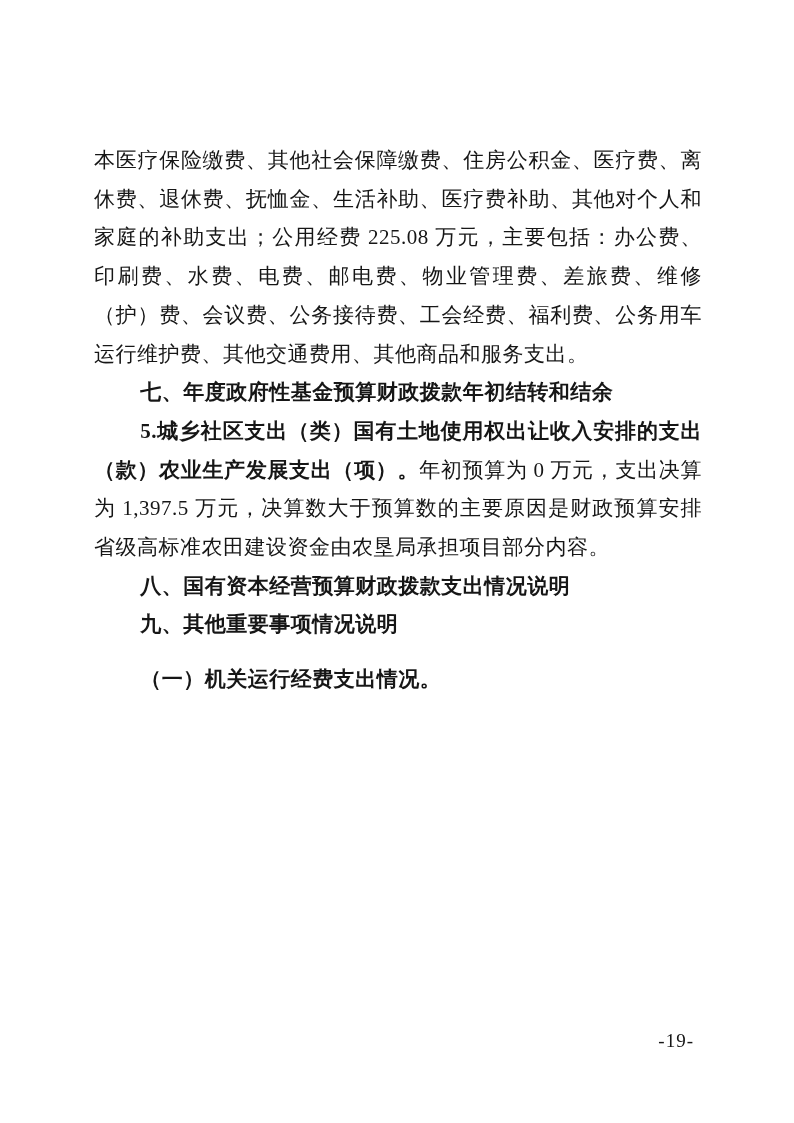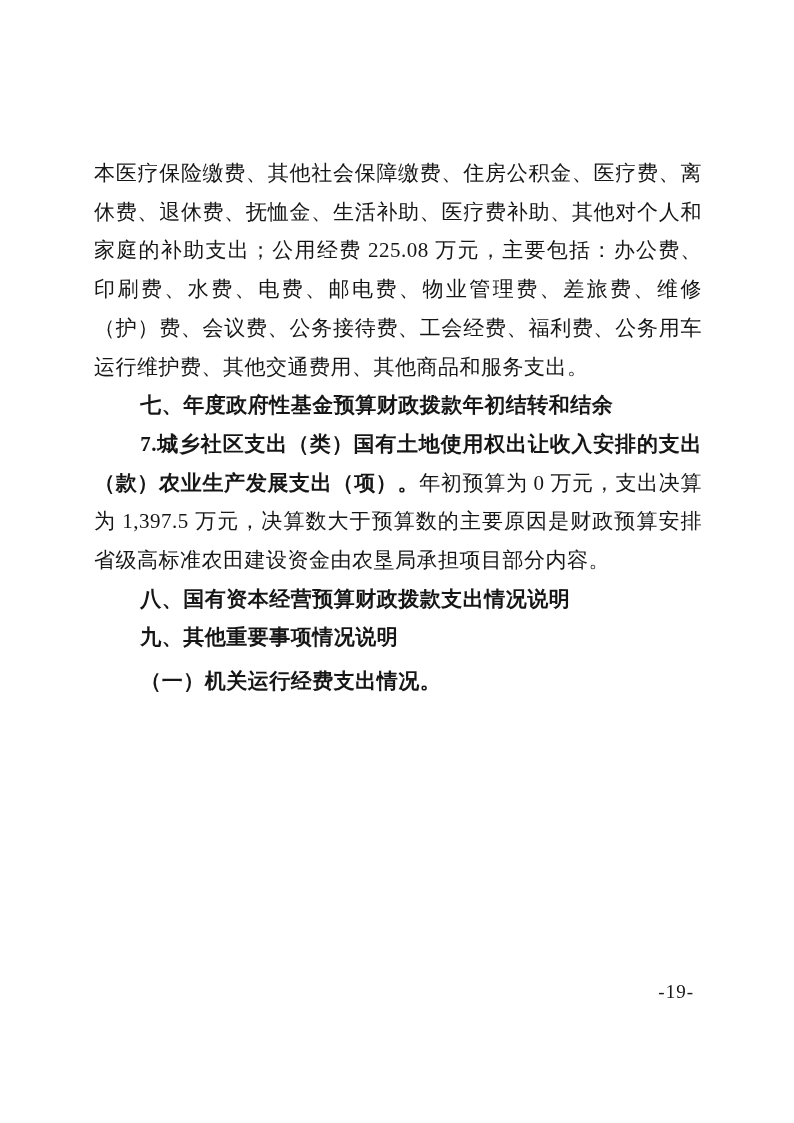--- a/index.html
+++ b/index.html
@@ -10,54 +10,54 @@
     height: 1123px;
     margin: 0 auto;
     background: #ffffff;
     overflow: hidden;
     color: #161616;
     font-family: "Liberation Serif", serif;
   }
   .doc-body {
     position: absolute;
     left: 94px;
-    top: 154px;
+    top: 141px;
     width: 608px;
   }
   .para {
     font-size: 21px;
     line-height: 38.7px;
     text-align: justify;
     letter-spacing: 0.5px;
     word-break: normal;
   }
   .para.indent { text-indent: 2.2em; }
   .run-bold { font-weight: bold; }
   
   .para.heading .run-bold { font-family: "Liberation Sans", sans-serif; }
   
   .para.subheading .run-bold { font-family: "Liberation Serif", serif; }
   .footer {
     position: absolute;
-    top: 981px;
+    top: 1030px;
     right: 100px;
     font-size: 19px;
     letter-spacing: 1px;
     font-family: "Liberation Serif", serif;
     color: #161616;
   }
 </style>
 </head>
 <body>
 
 <div class="page">
   <div class="doc-body">
       <p class="para body"><span class="run-normal">本医疗保险缴费、其他社会保障缴费、住房公积金、医疗费、离休费、退休费、抚恤金、生活补助、医疗费补助、其他对个人和家庭的补助支出；公用经费 225.08 万元，主要包括：办公费、印刷费、水费、电费、邮电费、物业管理费、差旅费、维修（护）费、会议费、公务接待费、工会经费、福利费、公务用车运行维护费、其他交通费用、其他商品和服务支出。</span></p>
       <p class="para heading indent"><span class="run-bold">七、年度政府性基金预算财政拨款年初结转和结余</span></p>
-      <p class="para subheading indent"><span class="run-bold">7.城乡社区支出（类）国有土地使用权出让收入安排的支出（款）农业生产发展支出（项）。</span><span class="run-normal">年初预算为 0 万元，支出决算为 1,397.5 万元，决算数大于预算数的主要原因是财政预算安排省级高标准农田建设资金由农垦局承担项目部分内容。</span></p>
+      <p class="para subheading indent"><span class="run-bold">5.城乡社区支出（类）国有土地使用权出让收入安排的支出（款）农业生产发展支出（项）。</span><span class="run-normal">年初预算为 0 万元，支出决算为 1,397.5 万元，决算数大于预算数的主要原因是财政预算安排省级高标准农田建设资金由农垦局承担项目部分内容。</span></p>
       <p class="para heading indent"><span class="run-bold">八、国有资本经营预算财政拨款支出情况说明</span></p>
       <p class="para heading indent" style=""><span class="run-bold">九、其他重要事项情况说明</span></p>
-      <p class="para subheading indent" style="margin-top: 5px;"><span class="run-bold">（一）机关运行经费支出情况。</span></p>
+      <p class="para subheading indent" style="margin-top: 16px;"><span class="run-bold">（一）机关运行经费支出情况。</span></p>
     </div>
   <div class="footer">
     <span>-19-</span>
   </div>
 </div>
 
 </body></html>

